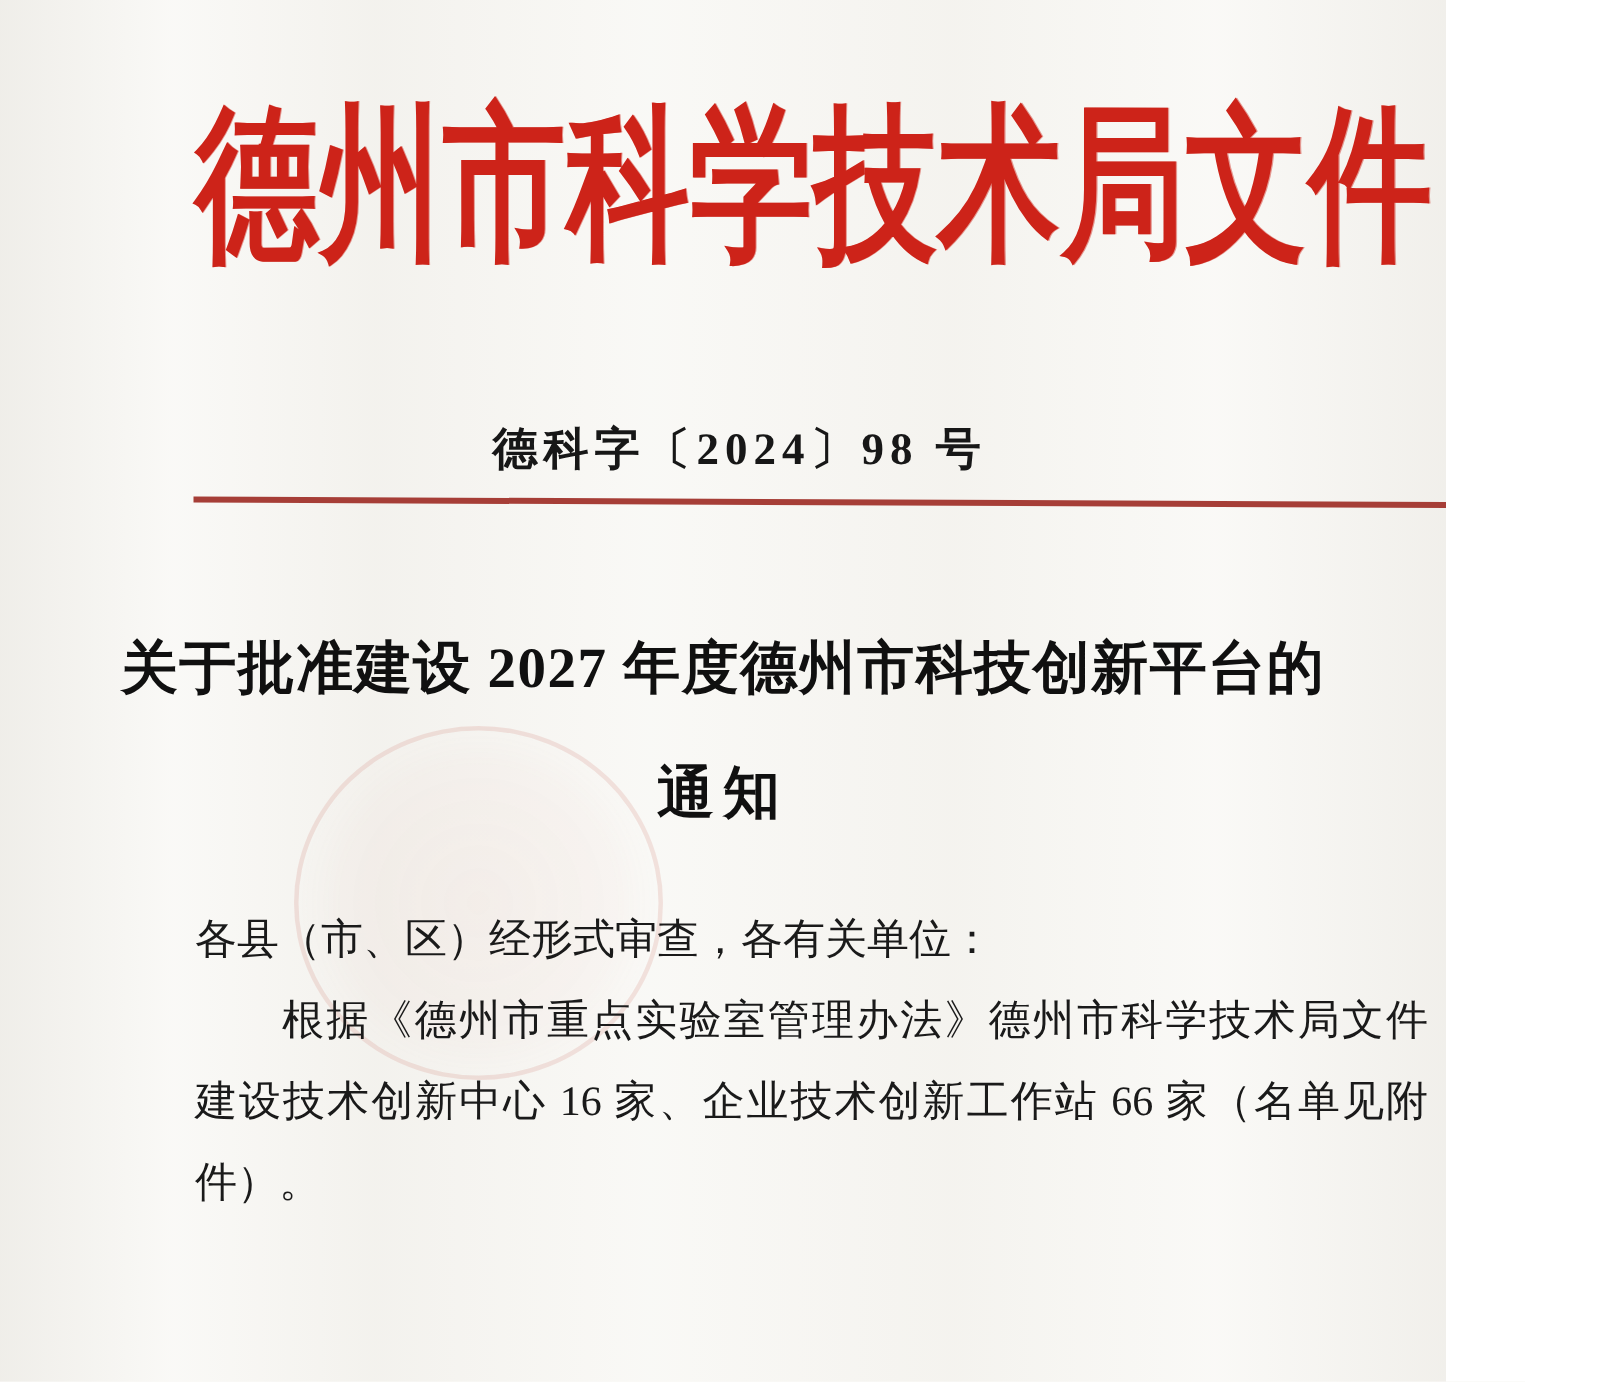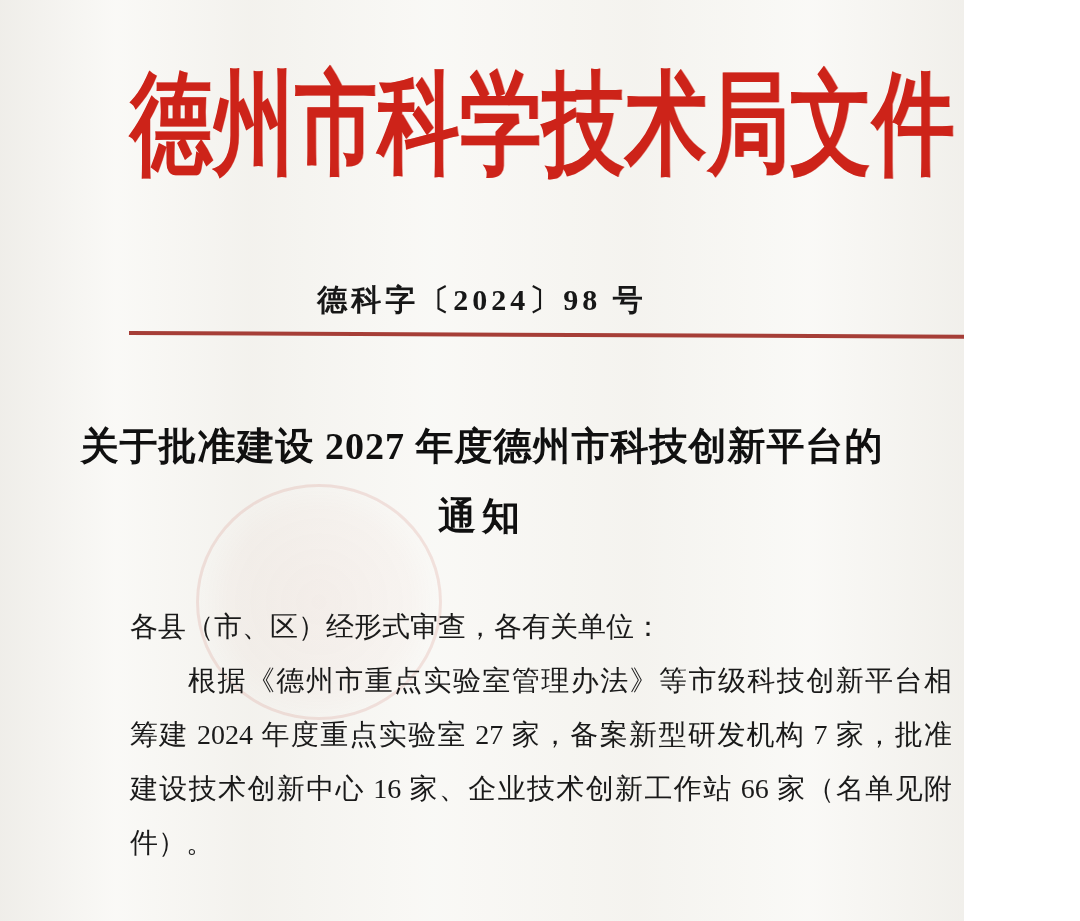--- a/index.html
+++ b/index.html
@@ -51,21 +51,21 @@
     font-weight: bold;
     color: #cd2319;
     transform: scaleX(0.73);
     letter-spacing: 1px;
     text-shadow: 1px 0 0 rgba(205,35,25,0.45);
   }
 
   .doc-number {
     position: absolute;
     top: 282px;
-    left: 0;
+    left: 11px;
     width: 100%;
     text-align: center;
     font-size: 30px;
     line-height: 36px;
     font-weight: 600;
     letter-spacing: 4px;
     color: #171717;
   }
 
   .red-line {
@@ -91,21 +91,22 @@
   .title-line-1 {
     font-size: 38px;
     line-height: 50px;
     letter-spacing: 1px;
     white-space: nowrap;
   }
   .title-line-2 {
     font-size: 38px;
     line-height: 50px;
     letter-spacing: 6px;
-    margin-top: 20px;
+    margin-top: 36px;
+    font-family: Liberation Mono, monospace;
   }
 
   .body-block {
     position: absolute;
     top: 600px;
     left: 130px;
     width: 822px;
     font-size: 28px;
     line-height: 54px;
     color: #1a1a1a;
@@ -134,19 +135,18 @@
 
   <div class="red-line"></div>
 
   <div class="title-block">
     <div class="title-line-1">关于批准建设 2027 年度德州市科技创新平台的</div>
     <div class="title-line-2">通知</div>
   </div>
 
   <div class="body-block">
     <div class="body-line">各县（市、区）经形式审查，各有关单位：</div>
-    <div class="body-line just indent">根据《德州市重点实验室管理办法》等市级科技创新平台相</div>
-    <div class="body-line just">筹建 2024 年度重点实验室 27 家，备案新型研发机构 7 家，批准</div>
+    <div class="body-line just indent">根据《德州市重点实验室管理办法》德州市科学技术局文件</div>
     <div class="body-line just">建设技术创新中心 16 家、企业技术创新工作站 66 家（名单见附</div>
     <div class="body-line">件）。</div>
   </div>
 
 </div>
 
 </body></html>

